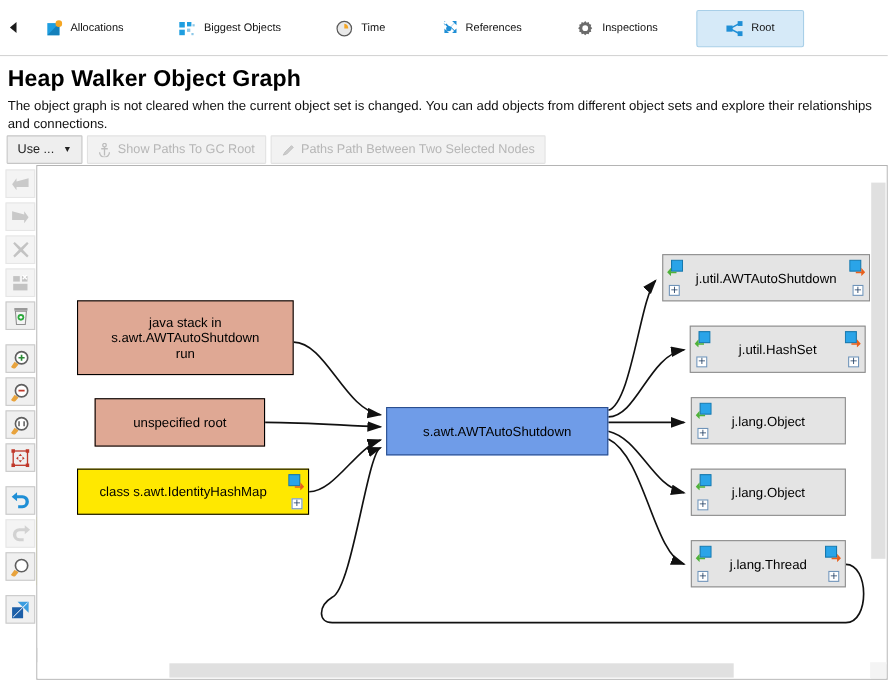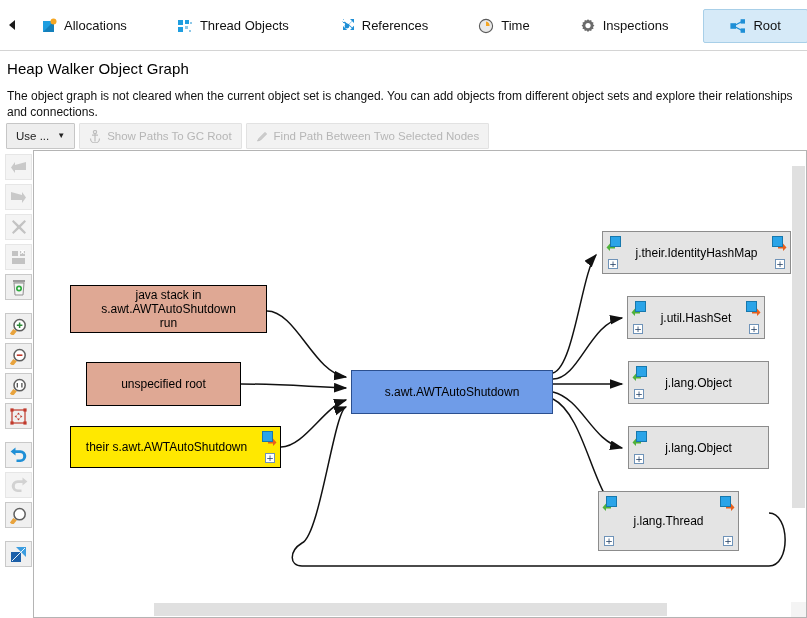--- a/index.html
+++ b/index.html
@@ -26,36 +26,36 @@
   }
   .tabs{
     position:absolute;left:26px;top:0;height:51px;
     display:flex;align-items:center;
   }
   .tab{
     display:flex;align-items:center;gap:7px;
     height:34px;padding:0 14px;margin-right:20px;
     box-sizing:border-box;
     border:1px solid transparent;border-radius:2px;
-    font-size:13px;color:#111;
+    font-size:10px;color:#111;
     background:transparent;
     cursor:default;white-space:nowrap;
   }
   .tab.selected{
     background:#d6eaf8;
     border:1px solid #a8cfe8;
     padding:0 26px;
     margin-right:0;
   }
   .tab .ico{width:16px;height:16px;flex:0 0 16px;display:block;}
 
   
   .page-title{
     position:absolute;left:7px;top:60px;
-    font-size:15px;font-weight:normal;color:#000;
+    font-size:21px;font-weight:bold;color:#000;
     letter-spacing:0.1px;
   }
   .page-desc{
     position:absolute;left:7px;top:88px;width:790px;
     font-size:12px;color:#111;line-height:16px;
   }
 
   
   .actionbar{
     position:absolute;left:6px;top:123px;
@@ -189,41 +189,41 @@
         <span class="ico">
           <svg width="16" height="16" viewBox="0 0 16 16">
             <rect x="1" y="2" width="5" height="5" fill="#1f9ee0"></rect>
             <rect x="1" y="9" width="5" height="5" fill="#1f9ee0"></rect>
             <rect x="8" y="2" width="4" height="4" fill="#1f9ee0"></rect>
             <rect x="8" y="8" width="3" height="3" fill="#8dc8e8"></rect>
             <rect x="13" y="4" width="2" height="2" fill="#8dc8e8"></rect>
             <rect x="12" y="12" width="2" height="2" fill="#8dc8e8"></rect>
           </svg>
         </span>
-        <span>Thread Objects</span>
+        <span>Biggest Objects</span>
+      </div>
+
+      <div class="tab">
+        <span class="ico">
+          <svg width="16" height="16" viewBox="0 0 16 16">
+            <circle cx="8" cy="8" r="6.6" fill="#e9e9e9" stroke="#5b5b5b" stroke-width="1.1"></circle>
+            <path d="M8 8 L8 3.6 A4.4 4.4 0 0 1 11.6 8 Z" fill="#f5a623"></path>
+          </svg>
+        </span>
+        <span>Time</span>
       </div>
 
       <div class="tab">
         <span class="ico">
           <svg width="16" height="16" viewBox="0 0 16 16">
             <path d="M1 1 L5 1 L3.2 3 L5.2 5 L8 8 L11 5 L13 3 L11 1 L15 1 L15 5 L13.2 3.2 L10 6.4 L13.2 9.6 L15 7.8 L15 12 L11 12 L12.8 10.2 L9.6 7 L6.4 10.2 L8.2 12 L4 12 L4 8 L5.8 9.8 L9 6.6 L5.8 3.4 L4 5.2 L4 1 Z" fill="#1f8fd6"></path>
             <circle cx="8" cy="8" r="2.4" fill="#1f8fd6"></circle>
           </svg>
         </span>
         <span>References</span>
-      </div>
-
-      <div class="tab">
-        <span class="ico">
-          <svg width="16" height="16" viewBox="0 0 16 16">
-            <circle cx="8" cy="8" r="6.6" fill="#e9e9e9" stroke="#5b5b5b" stroke-width="1.1"></circle>
-            <path d="M8 8 L8 3.6 A4.4 4.4 0 0 1 11.6 8 Z" fill="#f5a623"></path>
-          </svg>
-        </span>
-        <span>Time</span>
       </div>
 
       <div class="tab">
         <span class="ico">
           <svg width="16" height="16" viewBox="0 0 16 16">
             <path d="M8 1.2 L9.4 2.6 L11.2 2.1 L11.7 3.9 L13.5 4.4 L13 6.2 L14.4 7.6 L13 9 L13.5 10.8 L11.7 11.3 L11.2 13.1 L9.4 12.6 L8 14 L6.6 12.6 L4.8 13.1 L4.3 11.3 L2.5 10.8 L3 9 L1.6 7.6 L3 6.2 L2.5 4.4 L4.3 3.9 L4.8 2.1 L6.6 2.6 Z" fill="#6b6b6b"></path>
             <circle cx="8" cy="7.6" r="2.6" fill="#ffffff"></circle>
           </svg>
         </span>
         <span>Inspections</span>
@@ -263,21 +263,21 @@
       </span>
       <span>Show Paths To GC Root</span>
     </div>
 
     <div class="btn disabled">
       <span class="bico">
         <svg width="12" height="13" viewBox="0 0 12 13">
           <path d="M1.5 11 L3 8.4 L9 2.4 L10.6 4 L4.6 10 Z" fill="#cccccc" stroke="#bdbdbd" stroke-width="0.8"></path>
         </svg>
       </span>
-      <span>Find Path Between Two Selected Nodes</span>
+      <span>Paths Path Between Two Selected Nodes</span>
     </div>
 
   </div>
 
   <div class="left-toolbar">
 
     <div class="tbtn flat" style="top:4px">
       <span>
         <svg width="17" height="15" viewBox="0 0 17 15">
           <path d="M16 2 L16 10 L5 10 L5 13 L1 7.5 L5 2 L5 5 Z" fill="#c9c9c9"></path>
@@ -423,64 +423,64 @@
           <path d="M519 222 C540 216 548 120 562 104"></path>
           <path d="M519 228 C545 228 556 172 588 167"></path>
           <path d="M519 233 L588 233"></path>
           <path d="M519 241 C548 248 558 290 588 297"></path>
           <path d="M519 248 C552 264 560 352 588 362"></path>
 
           <path d="M735 362 C756 362 757 415 735 415 L268 415 C255 415 255 400 268 392 C286 384 300 260 312 256"></path>
         </g>
       </svg>
 
-      <div class="node root" style="left:36px;top:134px;width:197px;height:48px;">
+      <div class="node root" style="left:36px;top:122px;width:197px;height:68px;">
         <span class="label" style="padding: 0px 6px; white-space: pre;" style-whitespace="pre">java stack in
 s.awt.AWTAutoShutdown
 run</span>
       </div>
 
       <div class="node root" style="left:52px;top:211px;width:155px;height:44px;">
         <span class="label" style="padding:0 6px;">unspecified root</span>
       </div>
 
       <div class="node cls" style="left:36px;top:275px;width:211px;height:42px;">
-        <span class="label" style="padding:0 24px 0 6px;">their s.awt.AWTAutoShutdown</span>
+        <span class="label" style="padding:0 24px 0 6px;">class s.awt.IdentityHashMap</span>
         <span class="nicon out">
           <svg width="15" height="15" viewBox="0 0 15 15">
             <rect x="0.5" y="0.5" width="10" height="10" fill="#2aa4e8" stroke="#1778ad"></rect>
             <path d="M6 11 L11 11 L11 7.5 L14.5 11.5 L11 15 L11 12.5 L6 12.5 Z" fill="#e8601c"></path>
           </svg>
         </span>
         <span class="nplus out">+</span>
       </div>
 
       <div class="node sel" style="left:317px;top:219px;width:202px;height:44px;">
         <span class="label">s.awt.AWTAutoShutdown</span>
       </div>
 
       <div class="node obj" style="left:568px;top:80px;width:189px;height:43px;">
-        <span class="label">j.their.IdentityHashMap</span>
+        <span class="label">j.util.AWTAutoShutdown</span>
         <span class="nicon in">
           <svg width="15" height="15" viewBox="0 0 15 15">
             <rect x="4.5" y="0.5" width="10" height="10" fill="#2aa4e8" stroke="#1778ad"></rect>
             <path d="M9 11 L4 11 L4 7.5 L0.5 11.5 L4 15 L4 12.5 L9 12.5 Z" fill="#4fb23a"></path>
           </svg>
         </span>
         <span class="nplus in">+</span>
         <span class="nicon out">
           <svg width="15" height="15" viewBox="0 0 15 15">
             <rect x="0.5" y="0.5" width="10" height="10" fill="#2aa4e8" stroke="#1778ad"></rect>
             <path d="M6 11 L11 11 L11 7.5 L14.5 11.5 L11 15 L11 12.5 L6 12.5 Z" fill="#e8601c"></path>
           </svg>
         </span>
         <span class="nplus out">+</span>
       </div>
 
-      <div class="node obj" style="left:593px;top:145px;width:138px;height:43px;">
+      <div class="node obj" style="left:593px;top:145px;width:160px;height:43px;">
         <span class="label">j.util.HashSet</span>
         <span class="nicon in">
           <svg width="15" height="15" viewBox="0 0 15 15">
             <rect x="4.5" y="0.5" width="10" height="10" fill="#2aa4e8" stroke="#1778ad"></rect>
             <path d="M9 11 L4 11 L4 7.5 L0.5 11.5 L4 15 L4 12.5 L9 12.5 Z" fill="#4fb23a"></path>
           </svg>
         </span>
         <span class="nplus in">+</span>
         <span class="nicon out">
           <svg width="15" height="15" viewBox="0 0 15 15">
@@ -506,21 +506,21 @@
         <span class="label">j.lang.Object</span>
         <span class="nicon in">
           <svg width="15" height="15" viewBox="0 0 15 15">
             <rect x="4.5" y="0.5" width="10" height="10" fill="#2aa4e8" stroke="#1778ad"></rect>
             <path d="M9 11 L4 11 L4 7.5 L0.5 11.5 L4 15 L4 12.5 L9 12.5 Z" fill="#4fb23a"></path>
           </svg>
         </span>
         <span class="nplus in">+</span>
       </div>
 
-      <div class="node obj" style="left:564px;top:340px;width:141px;height:60px;">
+      <div class="node obj" style="left:594px;top:340px;width:141px;height:43px;">
         <span class="label">j.lang.Thread</span>
         <span class="nicon in">
           <svg width="15" height="15" viewBox="0 0 15 15">
             <rect x="4.5" y="0.5" width="10" height="10" fill="#2aa4e8" stroke="#1778ad"></rect>
             <path d="M9 11 L4 11 L4 7.5 L0.5 11.5 L4 15 L4 12.5 L9 12.5 Z" fill="#4fb23a"></path>
           </svg>
         </span>
         <span class="nplus in">+</span>
         <span class="nicon out">
           <svg width="15" height="15" viewBox="0 0 15 15">

